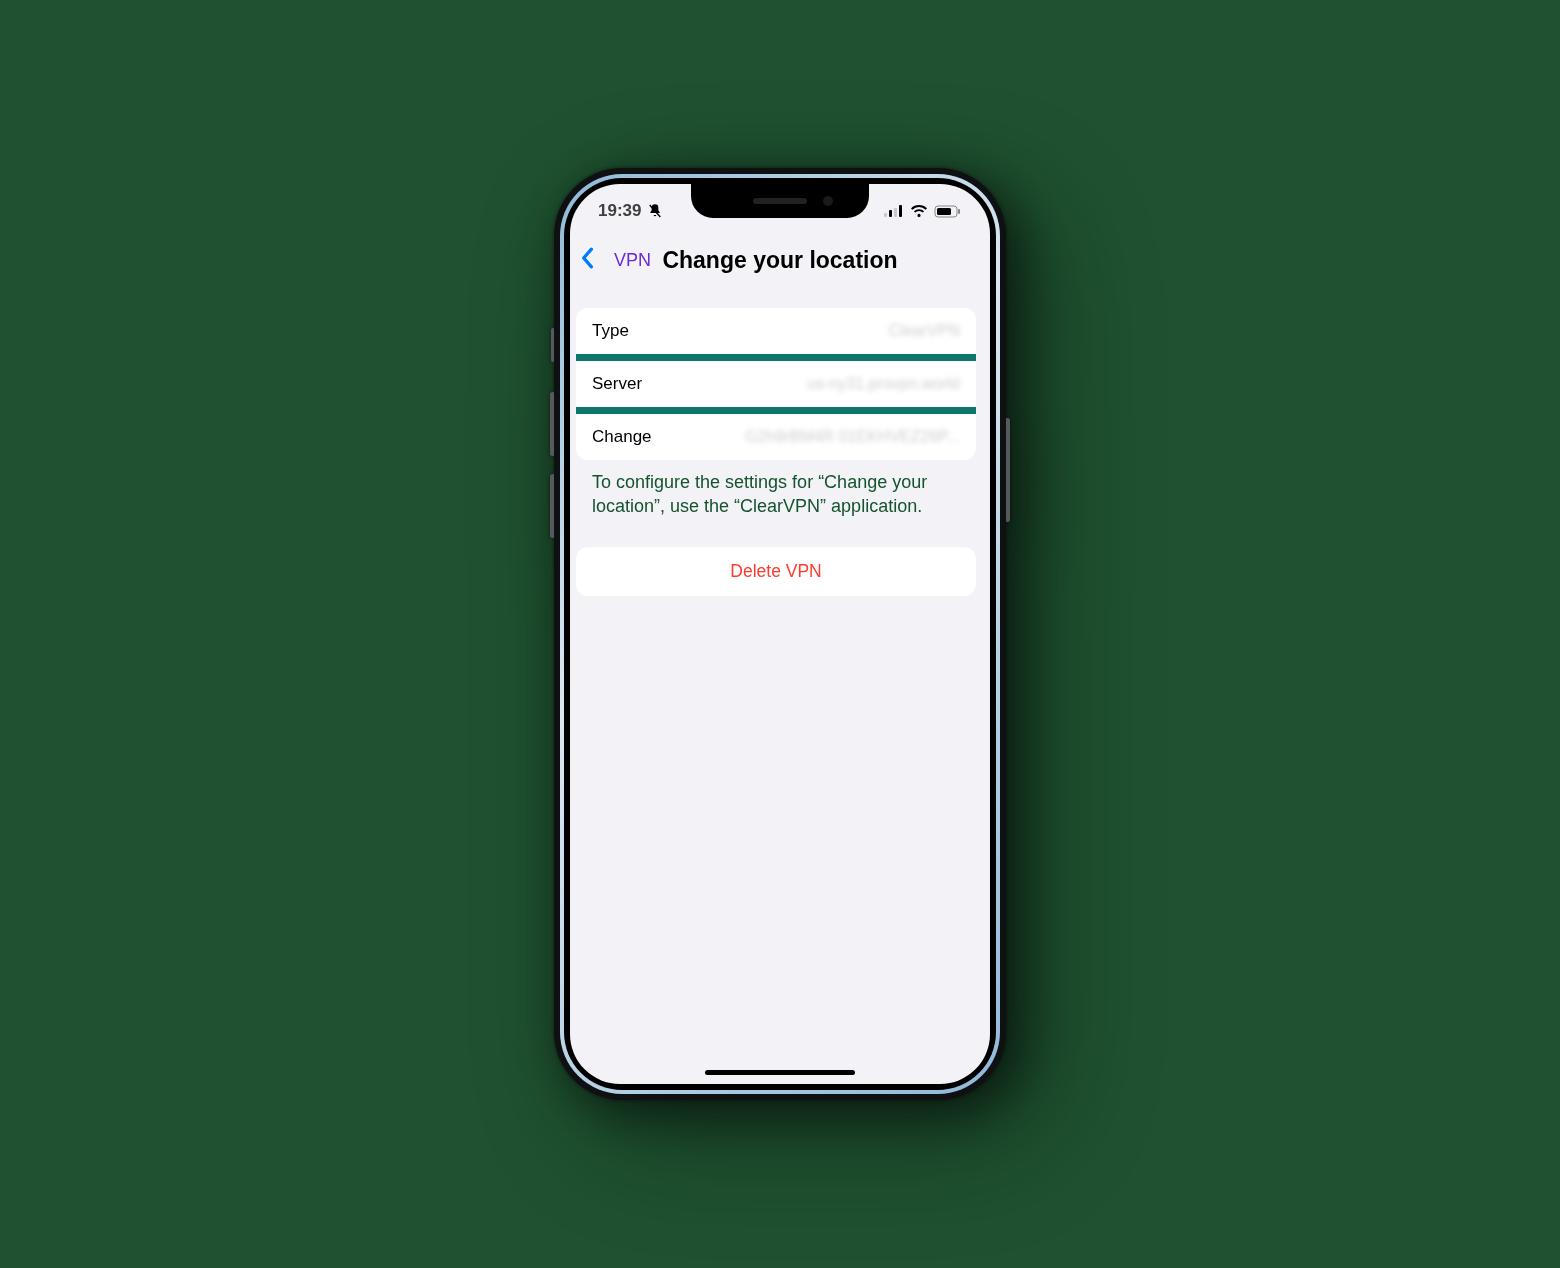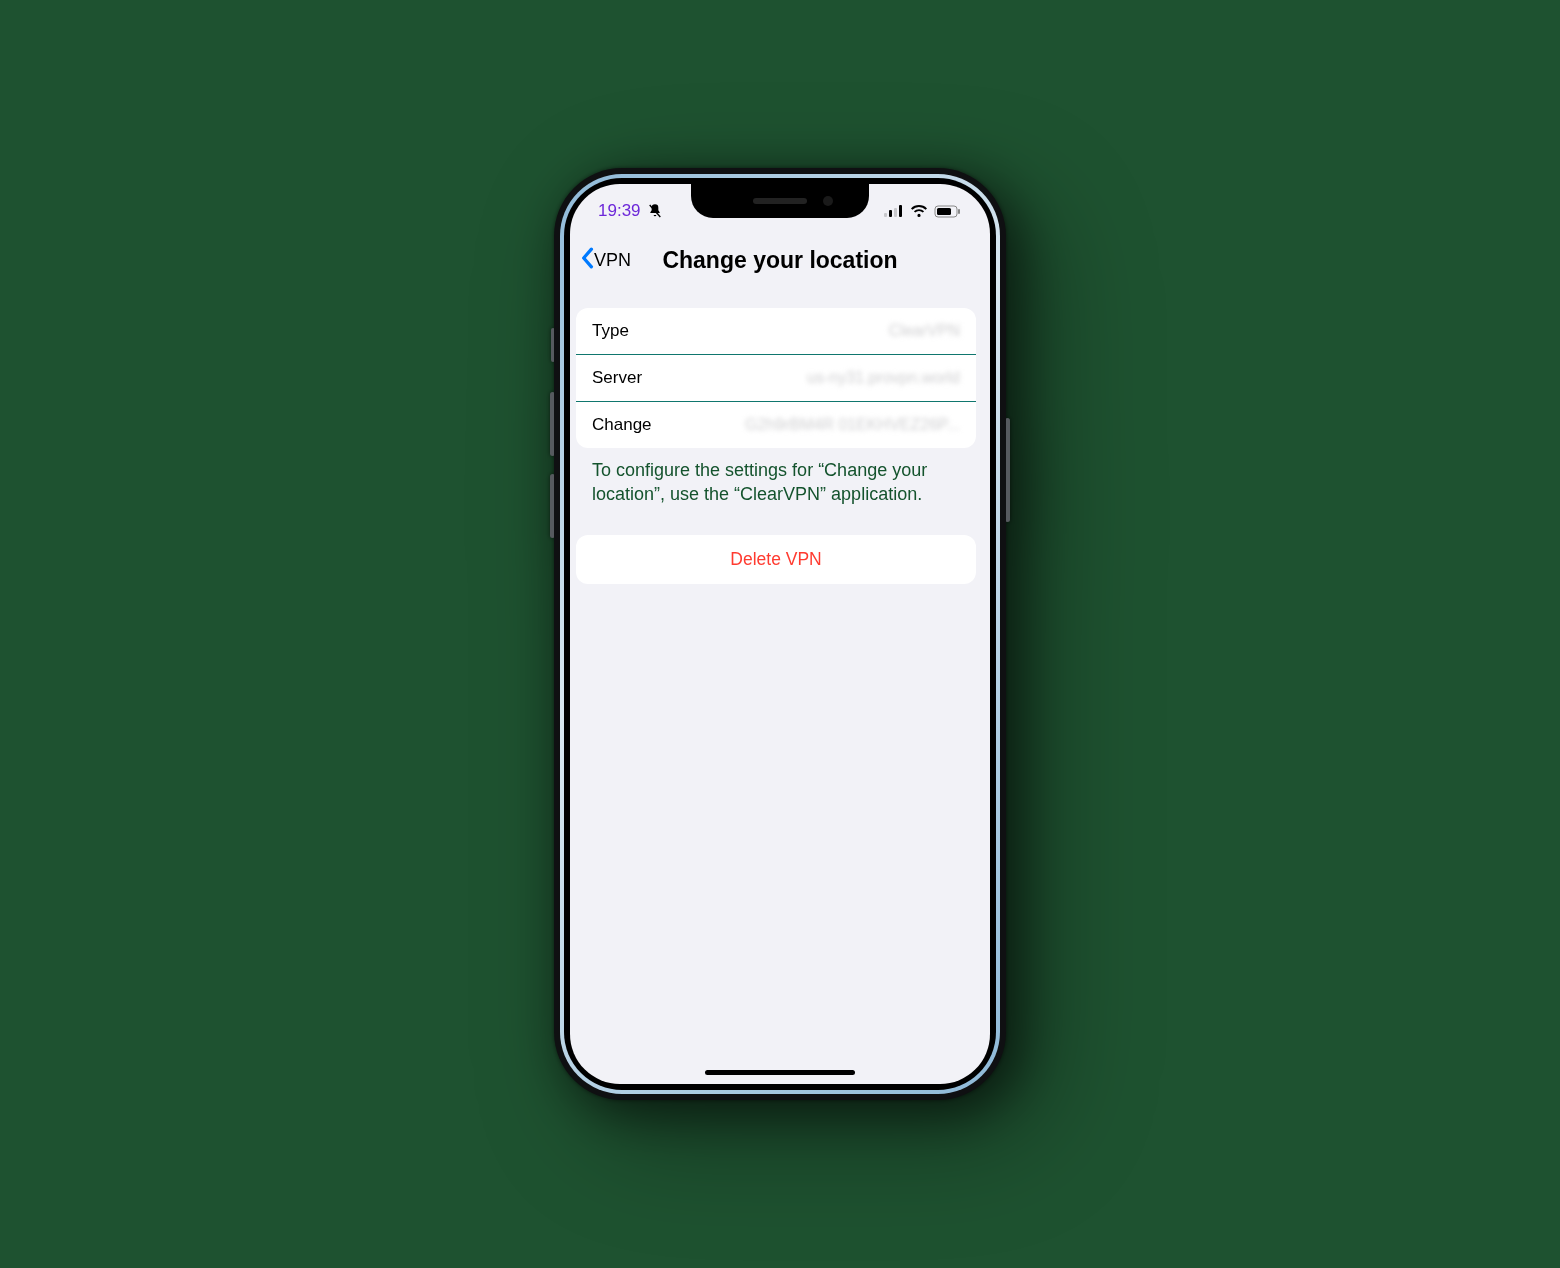--- a/index.html
+++ b/index.html
@@ -94,39 +94,39 @@
   .statusbar {
     position: relative;
     height: 54px;
     display: flex;
     justify-content: space-between;
     align-items: center;
     padding: 0 28px;
     z-index: 40;
   }
   .status-left { display: flex; align-items: center; gap: 6px; }
-  .time { font-size: 17px; font-weight: 400; color: #6d28d9; }
+  .time { font-size: 17px; font-weight: 700; color: #404040; }
   .bell-icon svg { width: 16px; height: 16px; display:block; }
   .status-right { display: flex; align-items: center; gap: 6px; }
   .status-right svg { display:block; }
 
   
   .navbar {
     position: relative;
     height: 44px;
     display: flex;
     align-items: center;
     justify-content: center;
   }
   .back-button {
     position: absolute;
     left: 10px; top: 0; bottom: 0;
     display: flex; align-items: center;
-    gap: 0;
-    color: #000000;
+    gap: 20px;
+    color: #6d28d9;
     font-size: 18px;
   }
   .back-button svg { width: 14px; height: 22px; }
   .nav-title { font-size: 23px; font-weight: 600; color: #000; }
 
   
   .content {
     padding: 26px 14px 0 6px;
   }
   .group {
@@ -135,21 +135,21 @@
     overflow: hidden;
   }
   .row {
     display: flex;
     align-items: center;
     justify-content: space-between;
     padding: 13px 16px;
     font-size: 17px;
     color: #000;
   }
-  .row + .row { border-top: 1px solid #0f766e; }
+  .row + .row { border-top: 7px solid #0f766e; }
   .row .value {
     color: #cfcfd1;
     filter: blur(2.5px);
     font-size: 16px;
     max-width: 62%;
     text-align: right;
     white-space: nowrap;
     overflow: hidden;
   }
   .footer-text {

